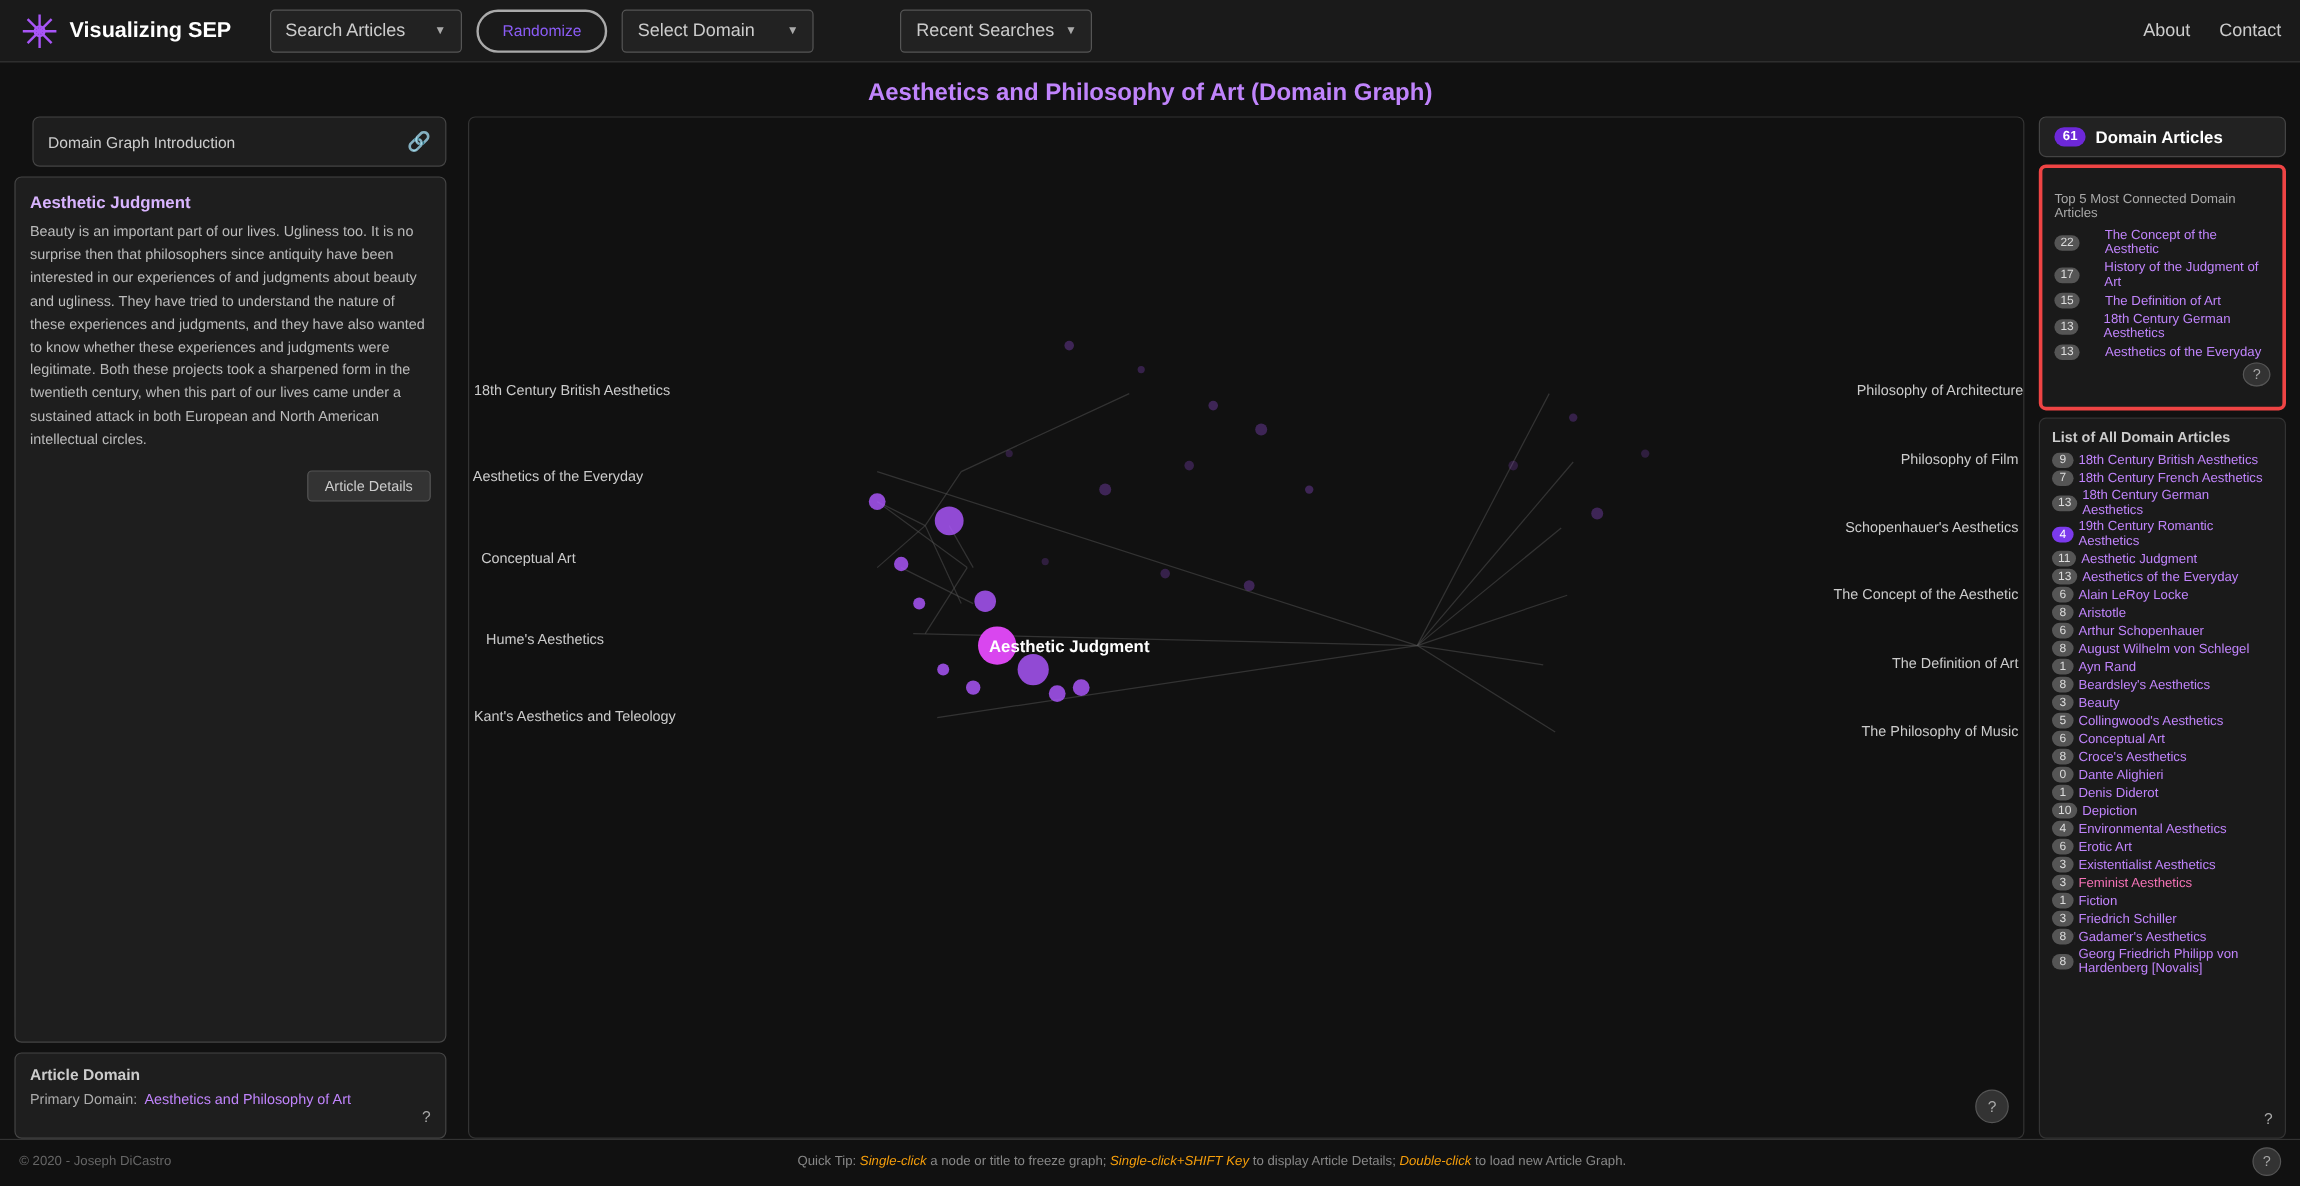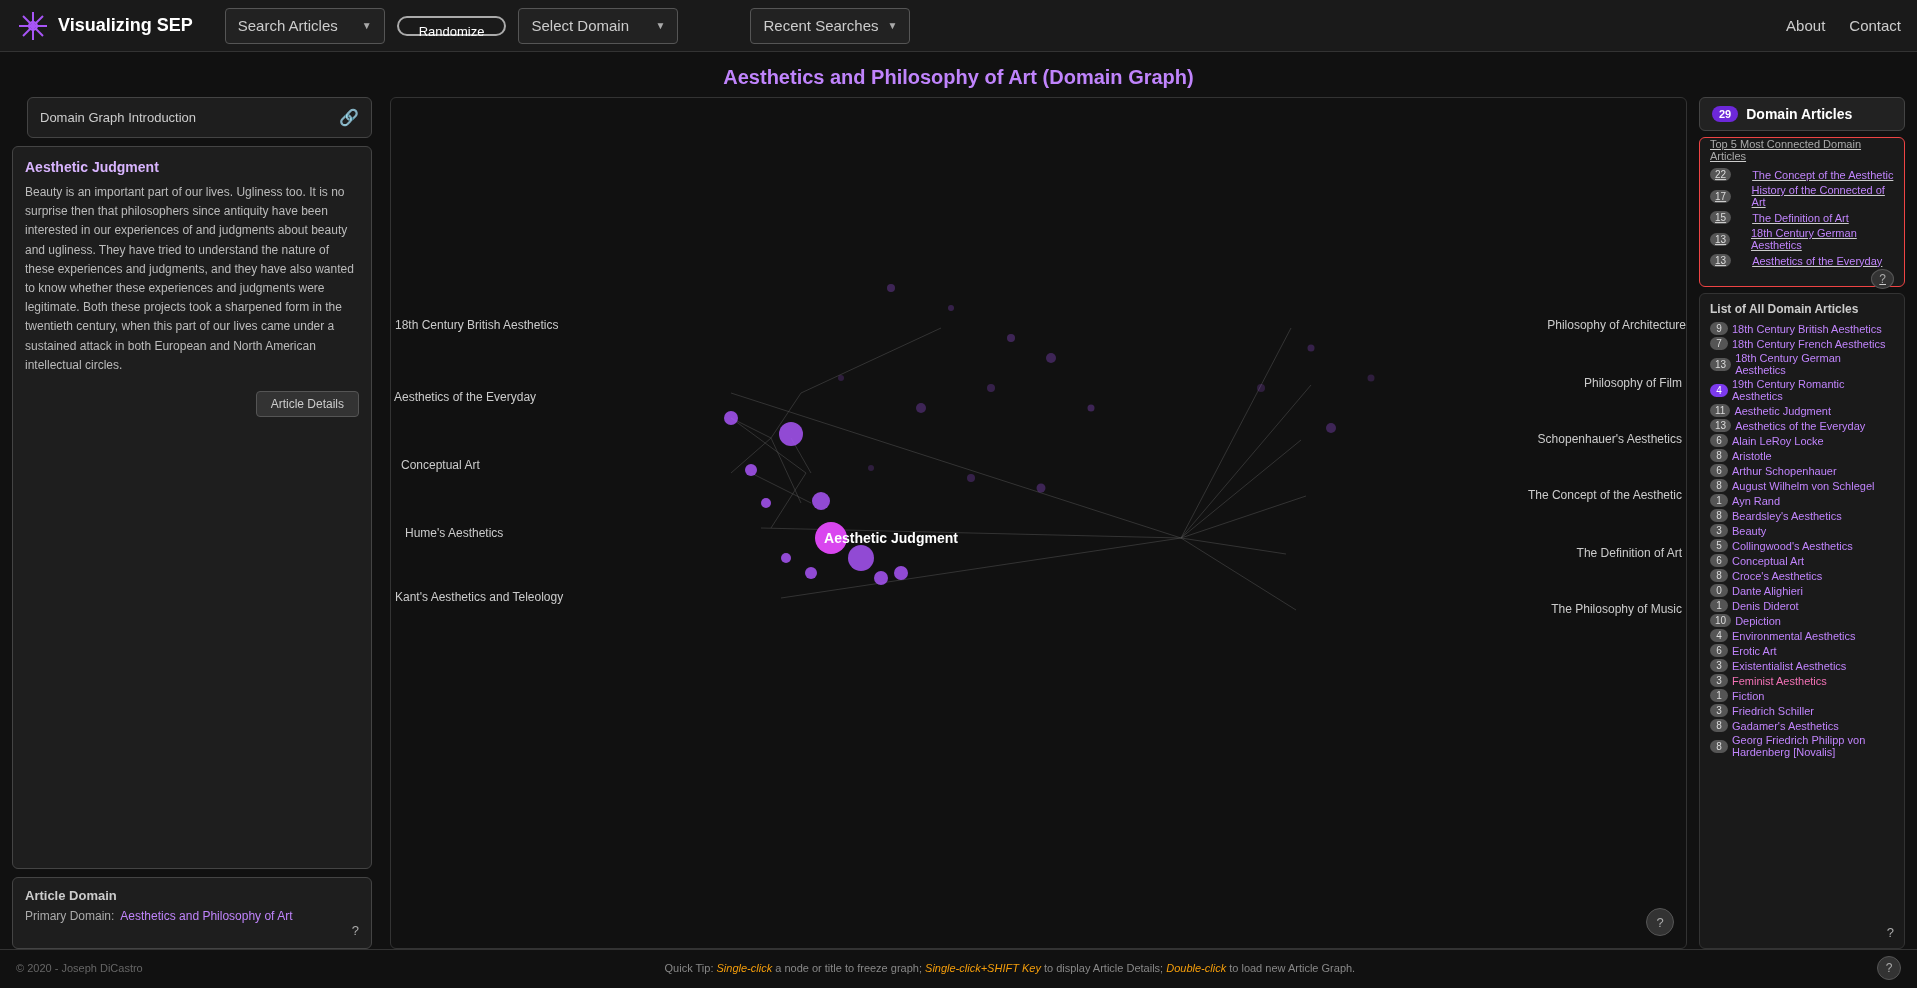--- a/index.html
+++ b/index.html
@@ -50,25 +50,25 @@
       gap: 8px;
       min-width: 160px;
       height: 36px;
     }
     .header-dropdown span.label { flex: 1; font-size: 15px; }
     .header-dropdown .arrow { font-size: 10px; color: #aaa; }
     #randomize-btn {
       background: #1a1a1a;
       border: 2px solid #aaa;
       border-radius: 20px;
-      color: #ffffff;
+      color: #8b5cf6;
       padding: 6px 20px;
       cursor: pointer;
       font-size: 13px;
-      height: 20px;
+      height: 36px;
     }
     #header-nav {
       margin-left: auto;
       display: flex;
       gap: 24px;
     }
     .nav-link {
       color: #ccc;
       text-decoration: none;
       font-size: 15px;
@@ -263,24 +263,23 @@
       font-weight: bold;
     }
     #domain-articles-title-text {
       color: #fff;
       font-size: 14px;
       font-weight: bold;
     }
 
     #top5-box {
       background: #1a1a1a;
-      border: 1px solid #ef4444;
+      border: 3px solid #ef4444;
       border-radius: 6px;
-      padding: 0 10px;
-      text-decoration: underline;
+      padding: 20px 10px;
     }
     #top5-title {
       color: #aaa;
       font-size: 11px;
       margin-bottom: 6px;
     }
     .top5-item {
       display: flex;
       align-items: center;
       gap: 21px;
@@ -542,34 +541,34 @@
     <div class="graph-node" style="left:510px; top:475px; width:14px; height:14px;"></div>
     <div class="graph-node" style="left:490px; top:480px; width:14px; height:14px;"></div>
 
     <div id="center-label" style="position:absolute; left:500px; top:440px; transform:translate(-50%,-50%); color:#fff; font-size:14px; font-weight:bold; white-space:nowrap;">Aesthetic Judgment</div>
 
     <div id="graph-help-btn">?</div>
   </div>
 
   <div id="right-panel">
     <div id="domain-articles-header">
-      <span id="domain-count-badge">29</span>
+      <span id="domain-count-badge">61</span>
       <span id="domain-articles-title-text">Domain Articles</span>
     </div>
 
     <div id="top5-box">
       <div id="top5-title">Top 5 Most Connected Domain Articles</div>
       <div id="top5-list">
           <div class="top5-item">
       <span class="top5-badge">22</span>
       <span class="top5-name">The Concept of the Aesthetic</span>
     </div>
           <div class="top5-item">
       <span class="top5-badge">17</span>
-      <span class="top5-name">History of the Connected of Art</span>
+      <span class="top5-name">History of the Judgment of Art</span>
     </div>
           <div class="top5-item">
       <span class="top5-badge">15</span>
       <span class="top5-name">The Definition of Art</span>
     </div>
           <div class="top5-item">
       <span class="top5-badge">13</span>
       <span class="top5-name">18th Century German Aesthetics</span>
     </div>
           <div class="top5-item">

